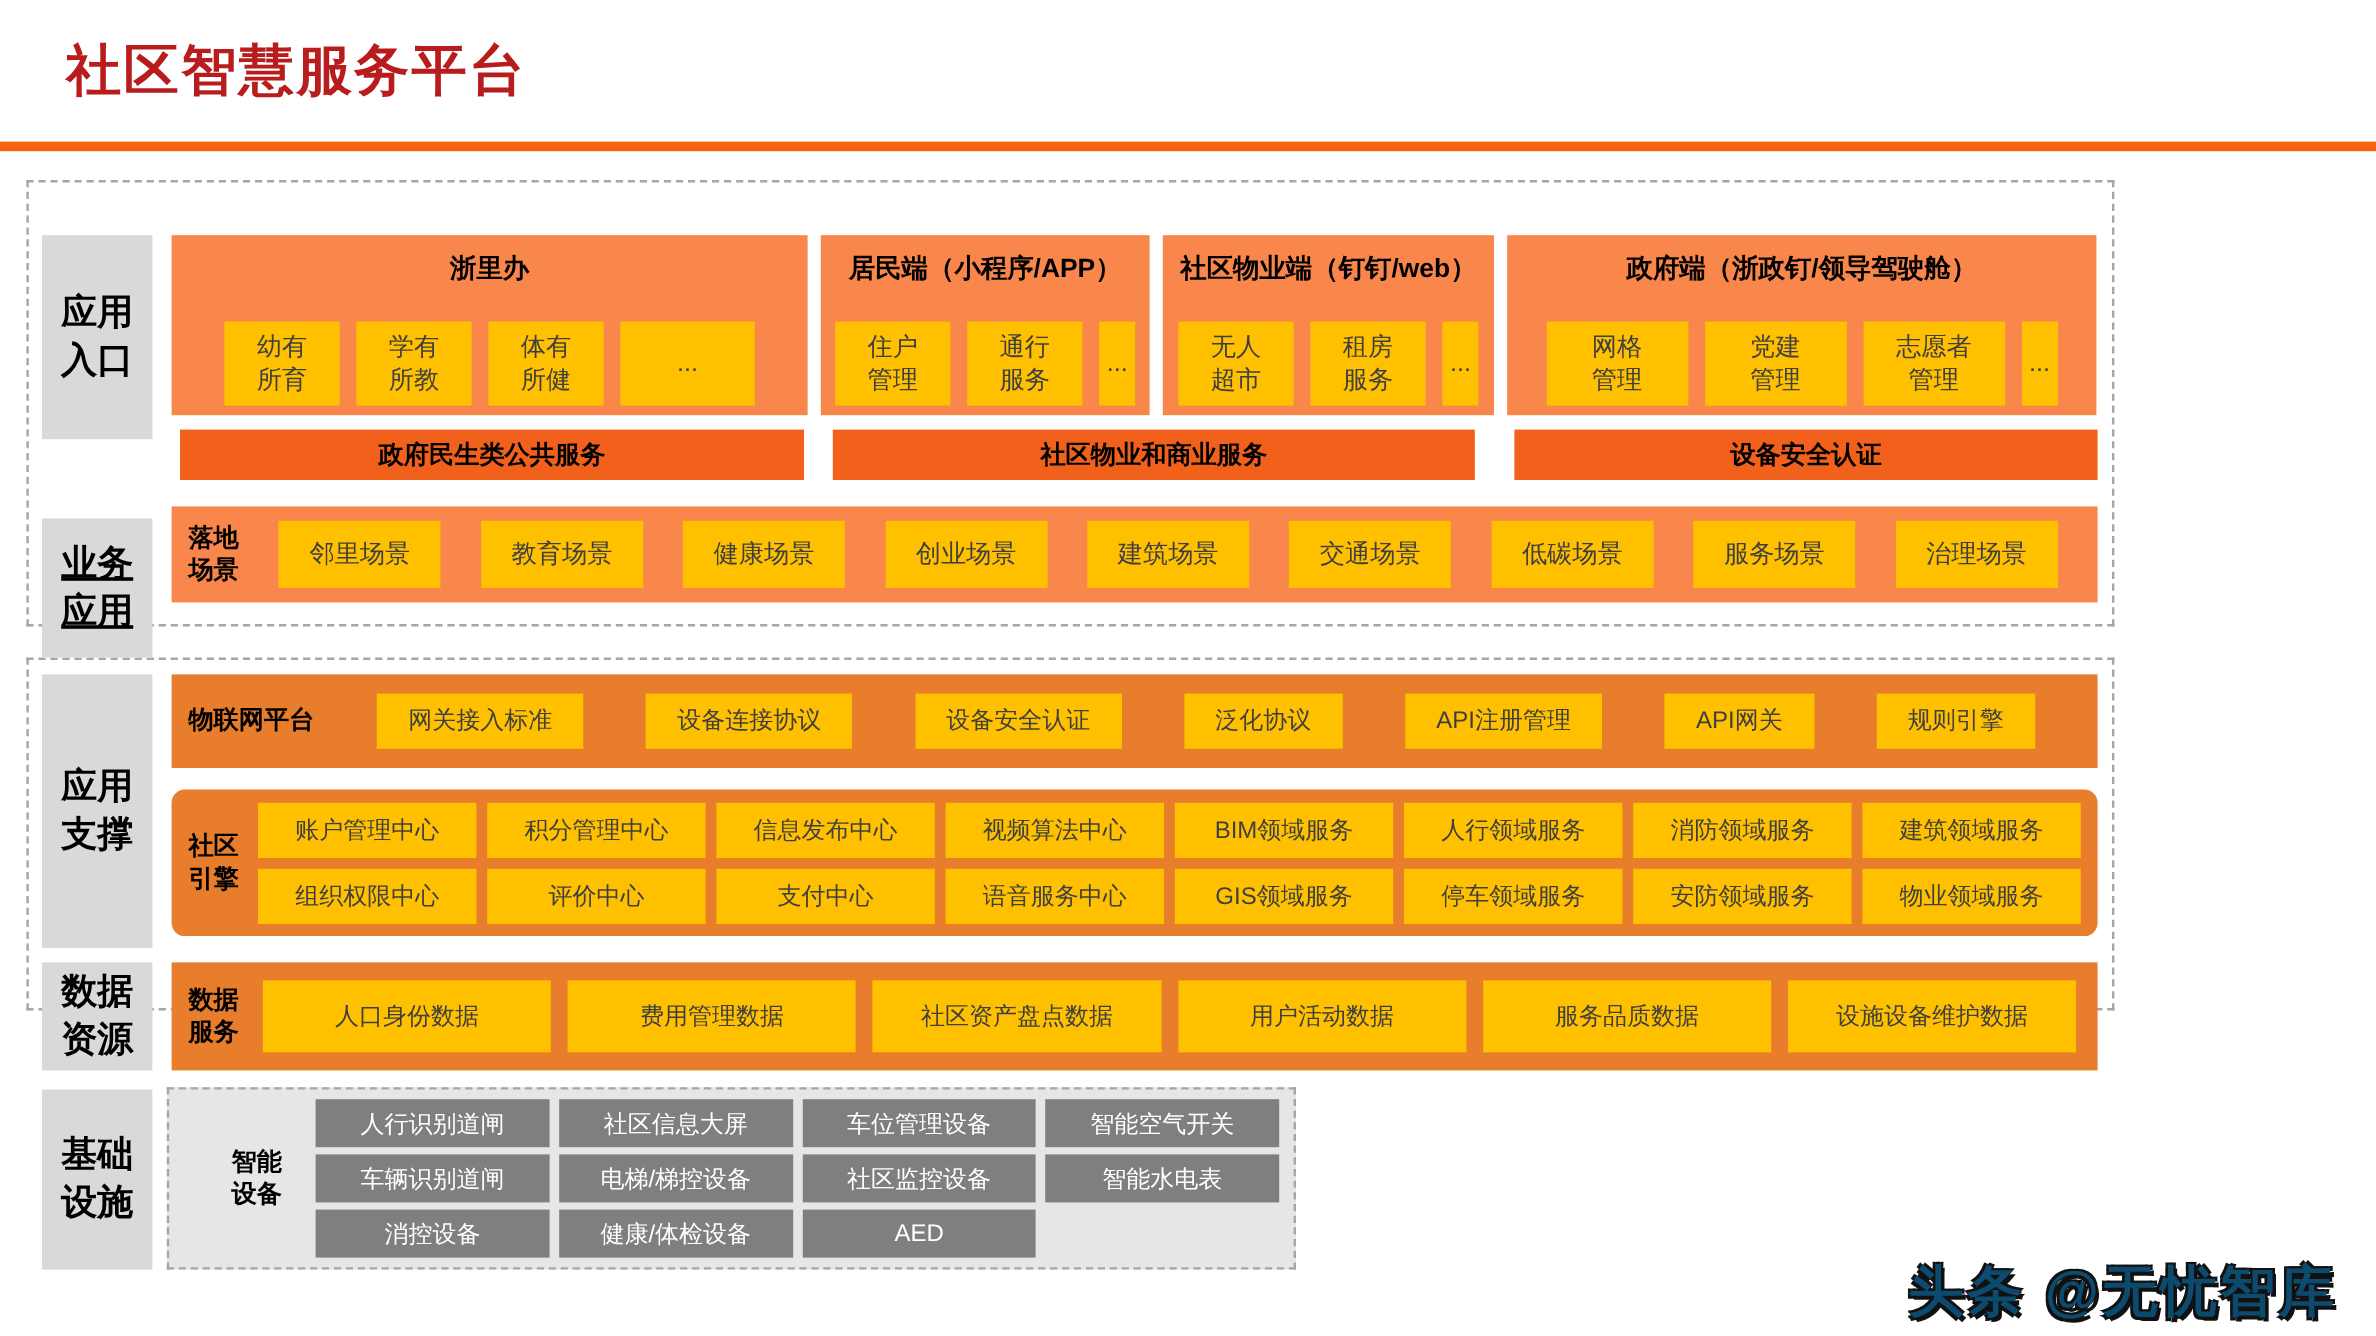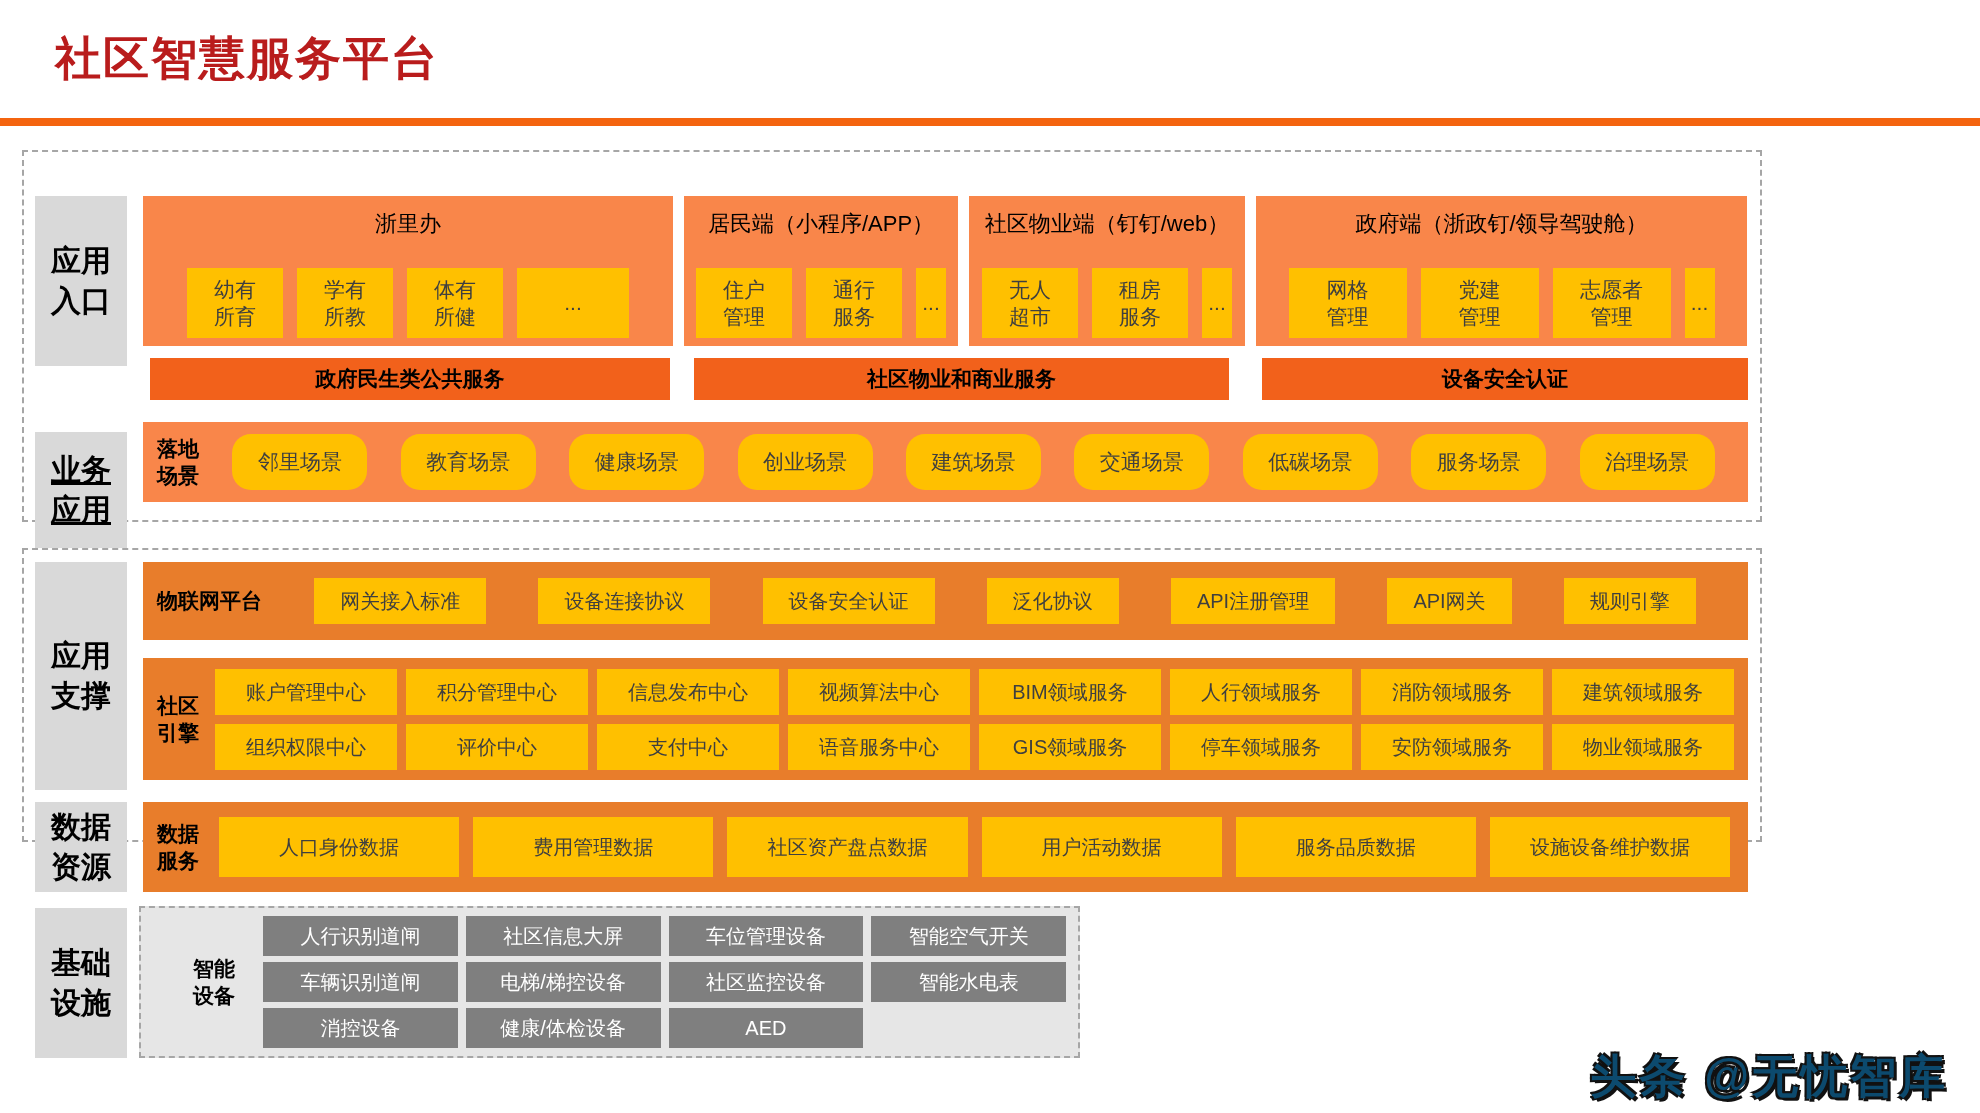--- a/index.html
+++ b/index.html
@@ -19,46 +19,46 @@
   .lbl-entry{top:196px;height:170px;}
   .lbl-biz{top:432px;height:116px;text-decoration:underline;}
   .lbl-support{top:562px;height:228px;}
   .lbl-data{top:802px;height:90px;}
   .lbl-infra{top:908px;height:150px;}
 
   .panels{position:absolute;left:143px;top:196px;width:1605px;height:150px;display:flex;
           gap:11px;z-index:1;}
   .panel{background:#F9864A;display:flex;flex-direction:column;}
   .p1{width:530px;} .p2{width:274px;} .p3{width:276px;} .p4{width:491px;}
-  .panel-title{padding-top:13px;text-align:center;font-size:22px;font-weight:normal;color:#000;}
+  .panel-title{padding-top:13px;text-align:center;font-size:22px;font-weight:bold;color:#000;}
   .panel-items{margin-top:auto;margin-bottom:8px;display:flex;justify-content:center;
                align-items:flex-end;gap:14px;}
   .ybox{background:#FFC000;color:#3F3F3F;display:flex;align-items:center;justify-content:center;
         text-align:center;white-space:pre-line;line-height:1.3;}
   .sub{height:70px;min-width:96px;font-size:21px;padding:0 4px;box-sizing:border-box;}
   .p4 .sub{min-width:118px;}
   .p1 .sub:last-child{min-width:112px;}
   .p2 .sub:last-child,.p3 .sub:last-child,.p4 .sub:last-child{min-width:30px;padding:0 2px;}
 
   .bar{position:absolute;top:358px;height:42px;background:#F2611B;color:#000;font-weight:bold;
        font-size:21px;display:flex;align-items:center;justify-content:center;z-index:1;}
   .bar1{left:150px;width:520px;} .bar2{left:694px;width:535px;} .bar3{left:1262px;width:486px;}
 
   .row{position:absolute;left:143px;width:1605px;display:flex;align-items:center;z-index:1;}
   .group-label{font-weight:bold;color:#000;font-size:21px;white-space:pre-line;margin-left:14px;
                line-height:1.3;flex:none;}
   .biz-row{top:422px;height:80px;background:#F9864A;}
   .biz-items{flex:1;display:flex;justify-content:space-evenly;align-items:center;}
-  .biz-item{width:135px;height:56px;font-size:21px;border-radius:19px;}
+  .biz-item{width:135px;height:56px;font-size:21px;}
 
   .iot-row{top:562px;height:78px;background:#E87D2B;}
   .iot-items{flex:1;display:flex;justify-content:space-evenly;align-items:center;}
   .iot-item{height:46px;font-size:20px;padding:0 26px;}
 
-  .engine-row{top:658px;height:122px;background:#E87D2B;}
+  .engine-row{top:658px;height:122px;background:#E87D2B;border-radius:11px;}
   .engine-grid{flex:1;margin:0 14px 0 16px;display:flex;flex-direction:column;gap:9px;}
   .engine-line{display:flex;gap:9px;}
   .engine-item{flex:1;height:46px;font-size:20px;}
 
   .data-row{top:802px;height:90px;background:#E87D2B;}
   .data-items{flex:1;display:flex;gap:14px;margin:0 18px 0 20px;align-items:center;}
   .data-item{flex:1;height:60px;font-size:20px;}
 
   .boxC{position:absolute;left:139px;top:906px;width:941px;height:152px;background:#E6E6E6;
         border:2px dashed #A6A6A6;display:flex;align-items:center;box-sizing:border-box;z-index:1;}

